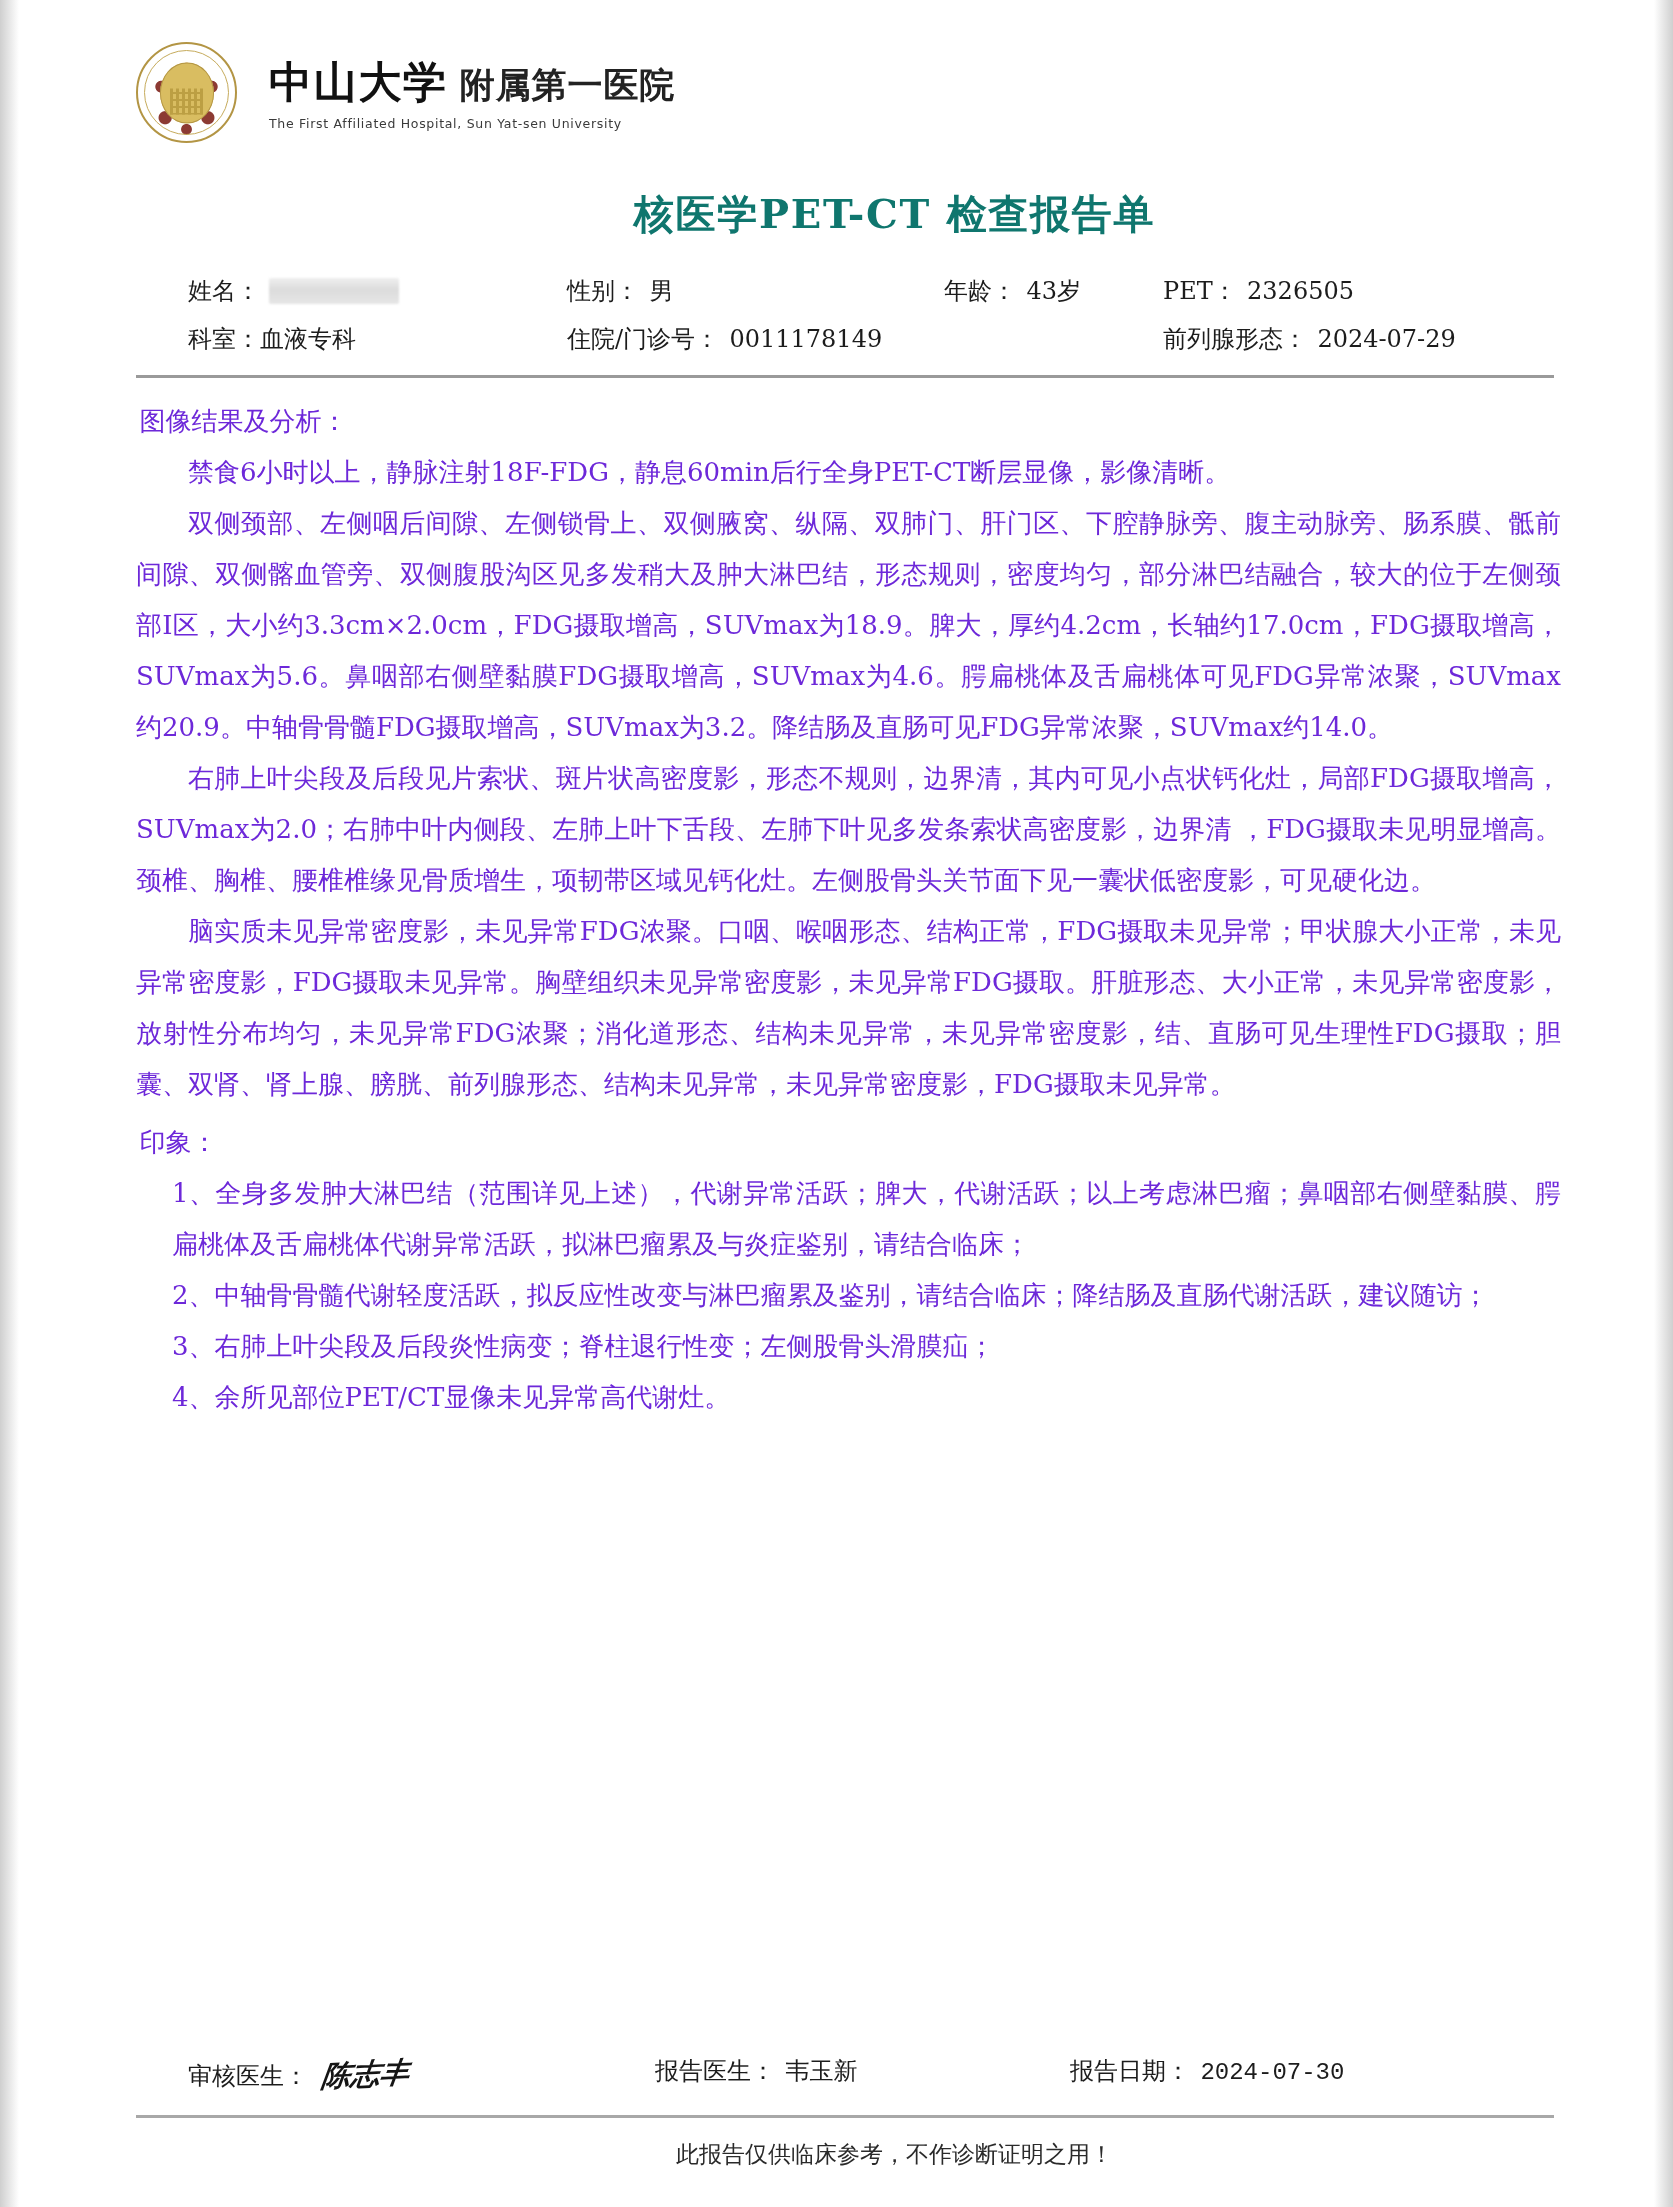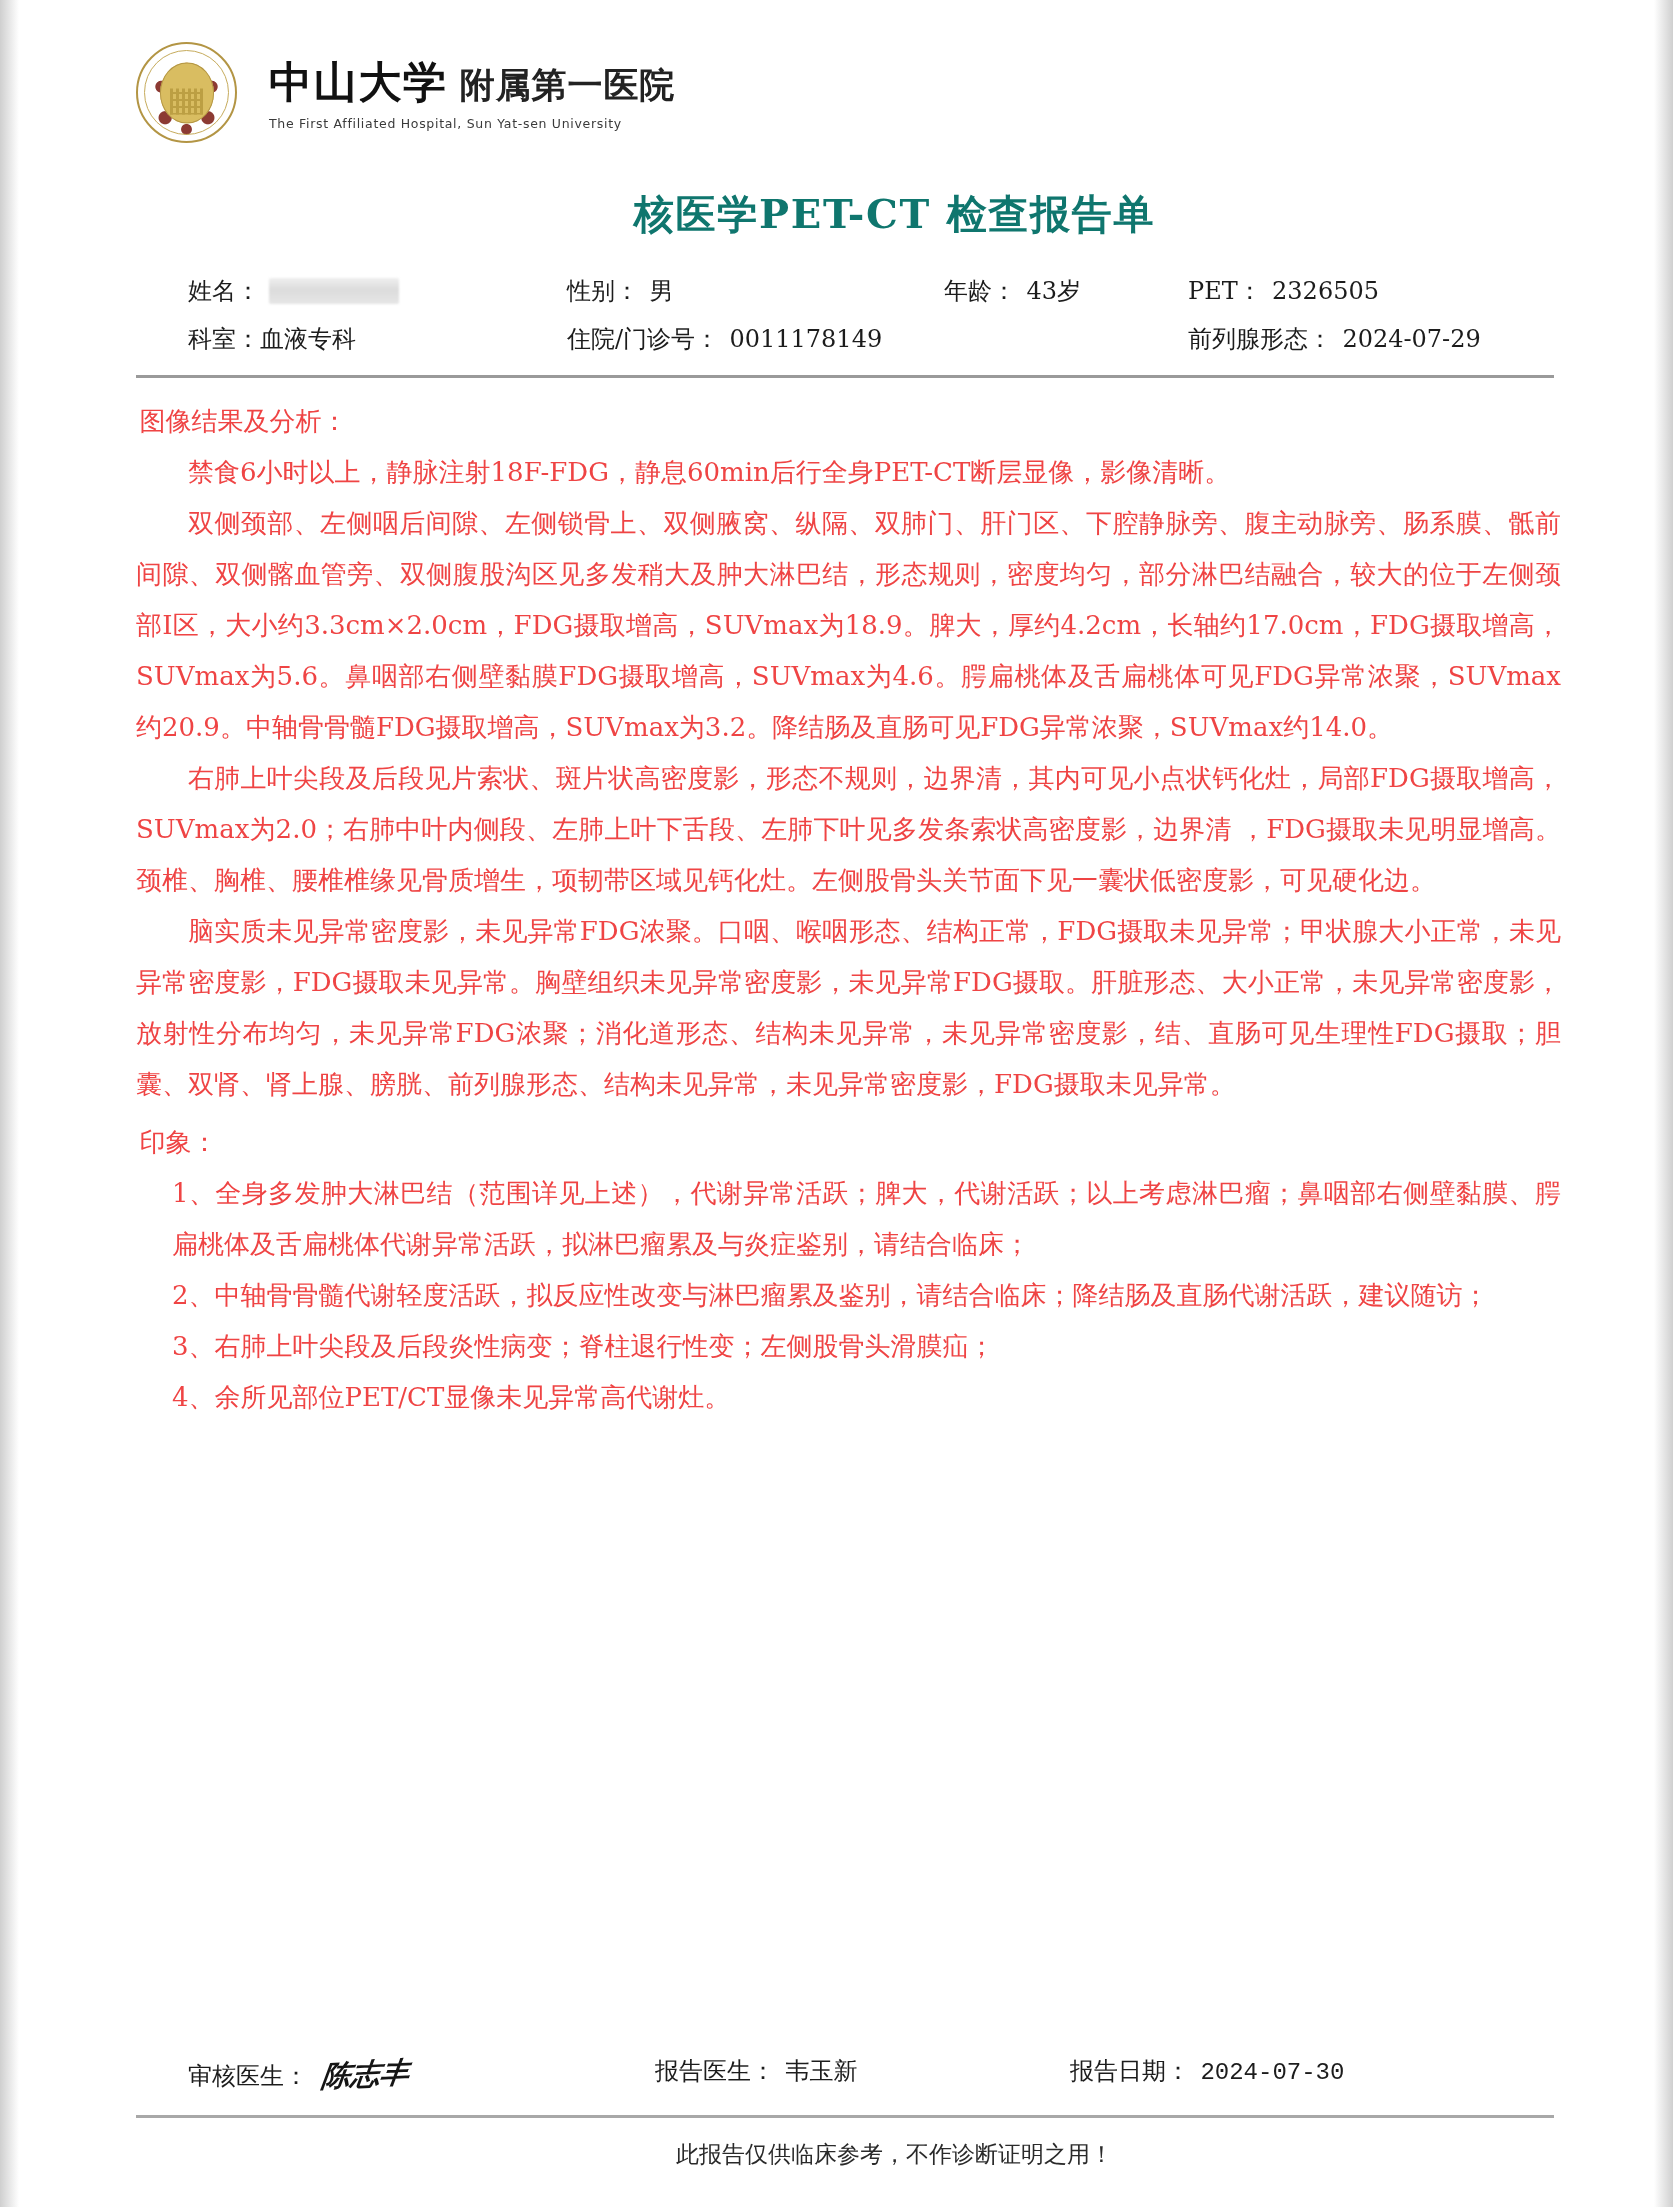--- a/index.html
+++ b/index.html
@@ -145,21 +145,21 @@
     position: relative;
     height: 48px;
   }
   .meta-cell {
     position: absolute;
     white-space: nowrap;
   }
   .c1 { left: 52px; }
   .c2 { left: 431px; }
   .c3 { left: 808px; }
-  .c4 { left: 1052px; text-align: right; }
+  .c4 { left: 1027px; text-align: right; }
   .m-label { }
   .m-val { margin-left: 10.4px; }
   .redacted {
     display: inline-block;
     width: 130px;
     height: 26px;
     vertical-align: -5.2px;
     margin-left: 8.6px;
     background: linear-gradient(180deg,#efefef 0%, #dcdcdc 45%, #e6e6e6 100%);
     filter: blur(1px);
@@ -175,21 +175,21 @@
   .rule-top { top: 375px; }
 
   
   .body {
     position: absolute;
     left: 24px;
     top: 396px;
     width: 1425px;
     font-size: 26px;
     line-height: 51px;
-    color: #ef4444;
+    color: #6d28d9;
     text-align: justify;
   }
   .section-label {
     margin: 0 0 0 3.5px;
   }
   .para {
     margin: 0;
     text-indent: 2em;
     text-align: justify;
   }

